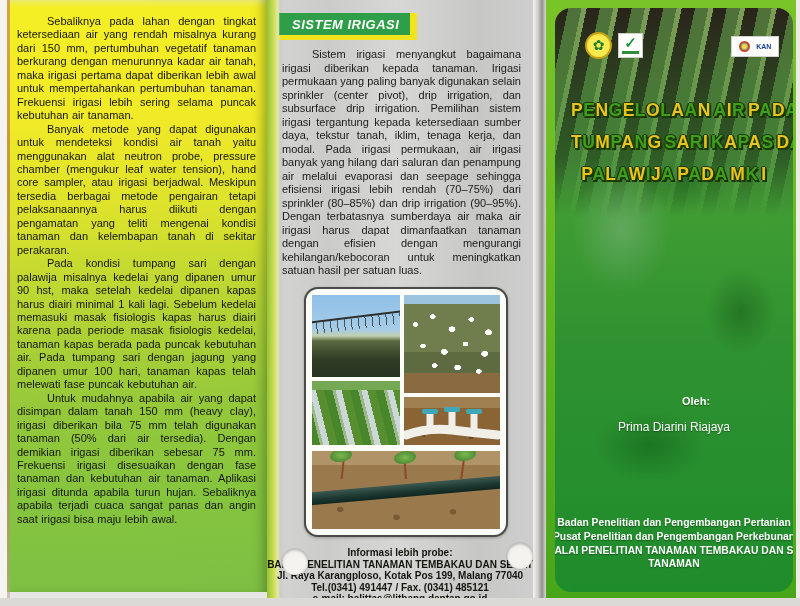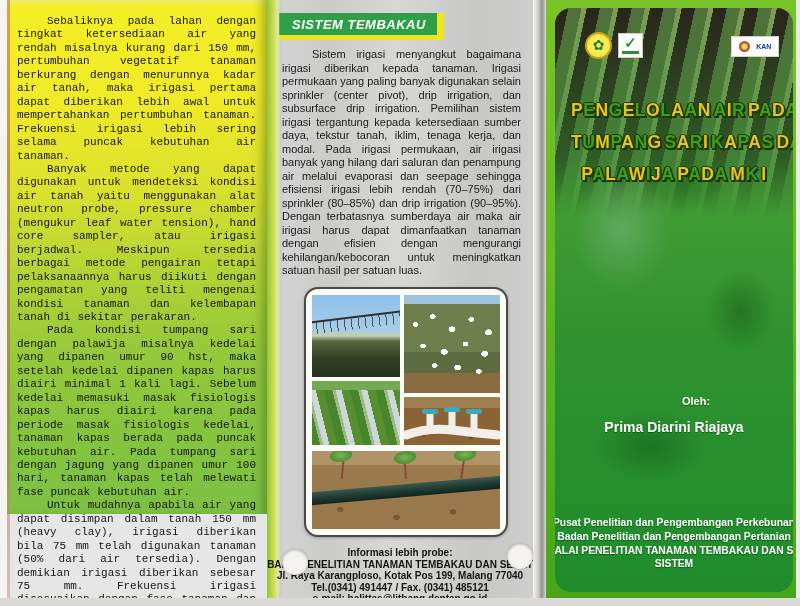--- a/index.html
+++ b/index.html
@@ -7,23 +7,23 @@
          font-family:"Liberation Sans",sans-serif;}
 
   
   .scan-left{position:absolute;left:0;top:0;width:7px;height:100%;background:#f6f4f0;z-index:40;}
   .scan-crease{position:absolute;left:7px;top:0;width:3px;height:100%;z-index:41;
     background:linear-gradient(180deg,#c06a52,#a85a42 30%,#b86a50 70%,#c8a090);opacity:.55;}
   .scan-bottom{position:absolute;left:0;bottom:0;width:100%;height:8px;background:#dbdad6;z-index:42;}
   .scan-right{position:absolute;right:0;top:0;width:4px;height:100%;background:#edebe7;z-index:40;}
 
   
-  .panel-left{position:absolute;left:0;top:0;width:267px;height:514px;
+  .panel-left{position:absolute;left:0;top:0;width:267px;height:592px;
     background:linear-gradient(178deg,#f5ef25 0%,#f1ea27 20%,#dce22c 36%,#b5d434 52%,#95c93a 68%,#85c43e 84%,#7cc044 100%);
-    box-shadow:inset -9px 0 12px -6px rgba(60,90,20,.55), inset 0 6px 8px -6px rgba(255,255,255,.8);font-family:Liberation Mono, monospace;}
+    box-shadow:inset -9px 0 12px -6px rgba(60,90,20,.55), inset 0 6px 8px -6px rgba(255,255,255,.8);}
   .left-text{position:absolute;left:17px;right:11px;top:15px;color:#151511;
     font-size:11px;line-height:13.45px;text-align:justify;}
   .left-text p{margin:0;text-indent:30px;word-spacing:.5px;}
 
   
   .panel-mid{position:absolute;left:267px;top:0;width:266px;height:606px;
     background:linear-gradient(90deg,#bdbdb9 0px,#d2d2d0 18px,#cbcbc9 60px,#d7d7d5 130px,#c7c7c5 210px,#cecece 266px);}
   .mid-strip{position:absolute;left:0;top:0;width:13px;height:100%;
     background:linear-gradient(90deg,#93c537 0px,#c9da4e 6px,#e4e9a0 11px,rgba(228,233,160,0) 13px);}
   .hdr{display:inline-block;margin:13px 0 0 12px;background:#f1e31c;padding:0 7px 5px 0;}
@@ -111,22 +111,22 @@
 
   .title{position:absolute;left:0;right:0;top:86px;text-align:center;z-index:3;}
   .title-line{margin:3px 16px;line-height:26px;white-space:nowrap;}
   .title-line span{font-weight:bold;font-size:17.5px;letter-spacing:.5px;
     text-shadow:-1.5px 0 0 #1e3c08,1.5px 0 0 #1e3c08,0 -1.5px 0 #1e3c08,0 1.5px 0 #1e3c08,2px 2px 0 #17300a;}
   .lt-gold{color:#e9c41c;} .lt-green{color:#3f9e1b;}
   .title-line .sp{letter-spacing:0;text-shadow:none;font-size:10px;}
 
   .byline{position:absolute;left:0;right:0;top:387px;text-align:center;color:#fff;font-weight:bold;
     font-size:11px;z-index:3;text-shadow:0 1px 1px rgba(0,40,0,.5);margin-left:44px;}
-  .authors{position:absolute;left:0;right:0;top:412px;text-align:center;color:#fff;font-weight:bold;
-    font-size:14px;z-index:3;text-shadow:0 1px 1px rgba(0,40,0,.5);}
+  .authors{position:absolute;left:0;right:0;top:412px;text-align:center;color:#fff;font-weight:normal;
+    font-size:12px;z-index:3;text-shadow:0 1px 1px rgba(0,40,0,.5);}
   .author{line-height:14px;}
   .footer{position:absolute;left:-8px;right:-8px;top:508px;text-align:center;color:#fff;font-weight:bold;
     font-size:10.3px;z-index:3;text-shadow:0 1px 1px rgba(0,40,0,.5);}
   .fline{line-height:13.8px;white-space:nowrap;}
 </style>
 </head>
 <body>
 
 <div class="sheet">
 
@@ -135,21 +135,21 @@
         <p class="para">Sebaliknya pada lahan dengan tingkat ketersediaan air yang rendah misalnya kurang dari 150 mm, pertumbuhan vegetatif tanaman berkurang dengan menurunnya kadar air tanah, maka irigasi pertama dapat diberikan lebih awal untuk mempertahankan pertumbuhan tanaman. Frekuensi irigasi lebih sering selama puncak kebutuhan air tanaman.</p>
         <p class="para">Banyak metode yang dapat digunakan untuk mendeteksi kondisi air tanah yaitu menggunakan alat neutron probe, pressure chamber (mengukur leaf water tension), hand core sampler, atau irigasi berjadwal.  Meskipun tersedia berbagai metode pengairan tetapi pelaksanaannya harus diikuti dengan pengamatan yang teliti mengenai kondisi tanaman dan kelembapan tanah di sekitar perakaran.</p>
         <p class="para">Pada kondisi tumpang sari dengan palawija misalnya kedelai yang dipanen umur 90 hst, maka setelah kedelai dipanen kapas harus diairi minimal 1 kali lagi. Sebelum kedelai memasuki masak fisiologis kapas harus diairi karena pada periode masak fisiologis kedelai, tanaman kapas berada pada puncak kebutuhan air. Pada tumpang sari dengan jagung yang dipanen umur 100 hari, tanaman kapas telah melewati fase puncak kebutuhan air.</p>
         <p class="para">Untuk mudahnya apabila air yang dapat disimpan dalam tanah 150 mm (heavy clay), irigasi diberikan bila 75 mm telah digunakan tanaman (50% dari air tersedia). Dengan demikian irigasi diberikan sebesar 75 mm.  Frekuensi irigasi disesuaikan dengan fase tanaman dan kebutuhan air tanaman. Aplikasi irigasi ditunda apabila turun hujan. Sebaliknya apabila terjadi cuaca sangat panas dan angin saat irigasi bisa maju lebih awal.</p>
       </div>
   </section>
 
   <section class="panel-mid">
     <div class="mid-strip"></div>
     <div class="hdr">
-      <span class="hdr-inner">SISTEM TEMBAKAU</span>
+      <span class="hdr-inner">SISTEM IRIGASI</span>
     </div>
     <div class="mid-body">Sistem irigasi menyangkut bagaimana irigasi diberikan kepada tanaman. Irigasi permukaan yang paling banyak digunakan selain sprinkler (center pivot), drip irrigation, dan subsurface drip irrigation. Pemilihan sistem irigasi tergantung kepada ketersediaan sumber daya, tekstur tanah, iklim, tenaga kerja, dan modal.  Pada irigasi permukaan, air irigasi banyak yang hilang dari saluran dan penampung air melalui evaporasi dan seepage sehingga efisiensi irigasi lebih rendah (70–75%) dari sprinkler (80–85%) dan drip irrigation (90–95%). Dengan terbatasnya sumberdaya air maka air irigasi harus dapat dimanfaatkan tanaman dengan efisien dengan mengurangi kehilangan/kebocoran untuk meningkatkan satuan hasil per satuan luas.</div>
 
     <div class="collage">
       <div class="ph ph1">
         <div class="truss"></div>
       </div>
       <div class="ph ph2"></div>
       <div class="ph ph3"></div>
       <div class="ph ph4">
@@ -207,24 +207,24 @@
           <div class="title-line"><span class="lt-gold">T</span><span class="lt-green">U</span><span class="lt-gold">M</span><span class="lt-green">P</span><span class="lt-gold">A</span><span class="lt-green">N</span><span class="lt-gold">G</span><span class="sp">&nbsp;</span><span class="lt-green">S</span><span class="lt-gold">A</span><span class="lt-green">R</span><span class="lt-gold">I</span><span class="sp">&nbsp;</span><span class="lt-green">K</span><span class="lt-gold">A</span><span class="lt-green">P</span><span class="lt-gold">A</span><span class="lt-green">S</span><span class="sp">&nbsp;</span><span class="lt-gold">D</span><span class="lt-green">A</span><span class="lt-gold">N</span></div>
           <div class="title-line"><span class="lt-gold">P</span><span class="lt-green">A</span><span class="lt-gold">L</span><span class="lt-green">A</span><span class="lt-gold">W</span><span class="lt-green">I</span><span class="lt-gold">J</span><span class="lt-green">A</span><span class="sp">&nbsp;</span><span class="lt-gold">P</span><span class="lt-green">A</span><span class="lt-gold">D</span><span class="lt-green">A</span><span class="sp">&nbsp;</span><span class="lt-gold">M</span><span class="lt-green">K</span><span class="sp">&nbsp;</span><span class="lt-gold">I</span></div>
         </div>
 
       <div class="byline">Oleh:</div>
       <div class="authors">
           <div class="author">Prima Diarini Riajaya</div>
         </div>
 
       <div class="footer">
+          <div class="fline">Badan Penelitian dan Pengembangan Pertanian</div>
           <div class="fline">Pusat Penelitian dan Pengembangan Perkebunan</div>
-          <div class="fline">Badan Penelitian dan Pengembangan Pertanian</div>
           <div class="fline">BALAI PENELITIAN TANAMAN TEMBAKAU DAN SERAT</div>
-          <div class="fline">SISTEM</div>
+          <div class="fline">TANAMAN</div>
         </div>
     </div>
   </section>
 
   <div class="scan-left"></div>
   <div class="scan-crease"></div>
   <div class="scan-right"></div>
   <div class="scan-bottom"></div>
 </div>
 

